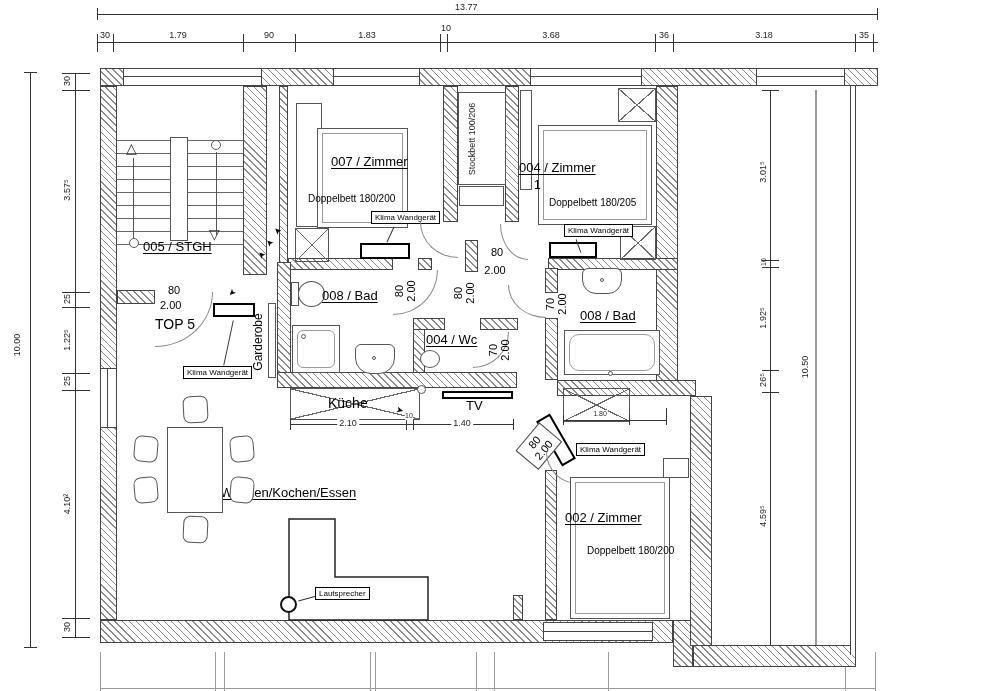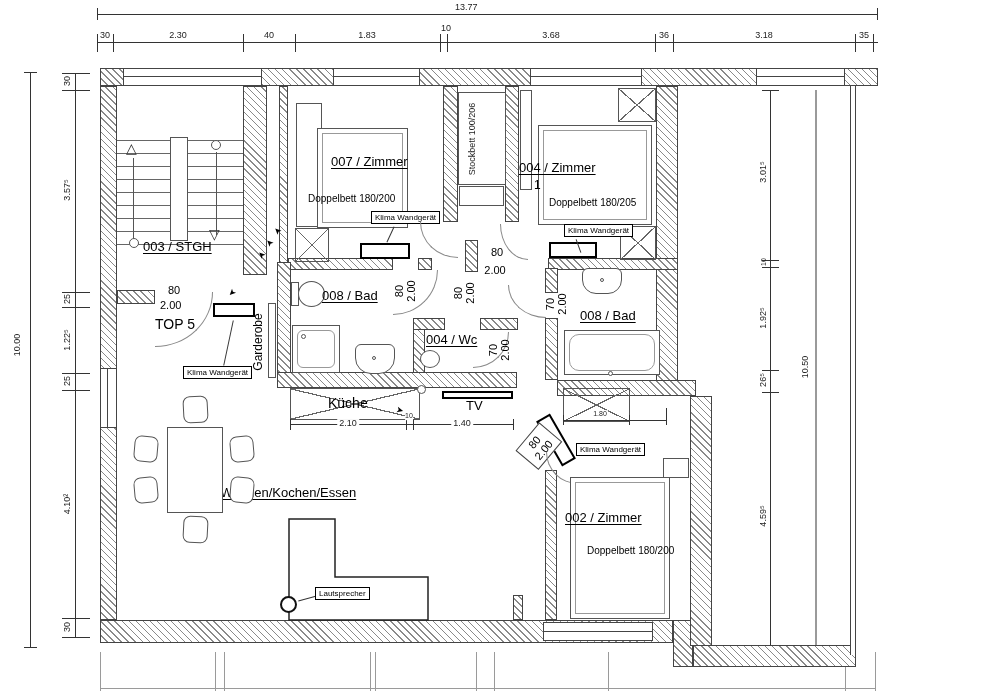--- a/index.html
+++ b/index.html
@@ -62,22 +62,22 @@
   <div class="abs tick-v" style="left:113px;top:34px;height:18px;"></div>
   <div class="abs tick-v" style="left:243px;top:34px;height:18px;"></div>
   <div class="abs tick-v" style="left:295px;top:34px;height:18px;"></div>
   <div class="abs tick-v" style="left:440px;top:34px;height:18px;"></div>
   <div class="abs tick-v" style="left:447px;top:34px;height:18px;"></div>
   <div class="abs tick-v" style="left:655px;top:34px;height:18px;"></div>
   <div class="abs tick-v" style="left:673px;top:34px;height:18px;"></div>
   <div class="abs tick-v" style="left:855px;top:34px;height:18px;"></div>
   <div class="abs tick-v" style="left:873px;top:34px;height:18px;"></div>
   <div class="abs lbl dim cx" style="left:105px;top:31px;">30</div>
-  <div class="abs lbl dim cx" style="left:178px;top:31px;">2.30</div>
-  <div class="abs lbl dim cx" style="left:269px;top:31px;">40</div>
+  <div class="abs lbl dim cx" style="left:178px;top:31px;">1.79</div>
+  <div class="abs lbl dim cx" style="left:269px;top:31px;">90</div>
   <div class="abs lbl dim cx" style="left:367px;top:31px;">1.83</div>
   <div class="abs lbl dim cx" style="left:446px;top:24px;">10</div>
   <div class="abs lbl dim cx" style="left:551px;top:31px;">3.68</div>
   <div class="abs lbl dim cx" style="left:664px;top:31px;text-align:right;">36</div>
   <div class="abs lbl dim cx" style="left:764px;top:31px;">3.18</div>
   <div class="abs lbl dim cx" style="left:864px;top:31px;">35</div>
 
   <div class="abs dim-v" style="left:30px;top:72px;height:576px;"></div>
   <div class="abs tick-h" style="left:24px;top:72px;width:13px;"></div>
   <div class="abs tick-h" style="left:24px;top:647px;width:13px;"></div>
@@ -166,21 +166,21 @@
   <div class="abs wall" style="left:117px;top:290px;width:38px;height:14px;"></div>
 
   <div class="abs stairs" style="left:117px;top:140px;width:126px;height:113px;"></div>
   <div class="abs furn" style="left:170px;top:137px;width:18px;height:104px;"></div>
   <div class="abs vline" style="left:133px;top:158px;height:85px;"></div>
   <div class="abs lbl glyph" style="left:126px;top:141px;">△</div>
   <div class="abs circle" style="left:129px;top:238px;width:10px;height:10px;"></div>
   <div class="abs circle" style="left:211px;top:140px;width:10px;height:10px;"></div>
   <div class="abs vline" style="left:216px;top:152px;height:83px;"></div>
   <div class="abs lbl glyph" style="left:209px;top:227px;">▽</div>
-  <div class="abs lbl room" style="left:143px;top:240px;">003 / STGH</div>
+  <div class="abs lbl room" style="left:143px;top:240px;">005 / STGH</div>
   <div class="abs lbl arrow" style="left:258px;top:250px;transform:rotate(-135deg);">➤</div>
   <div class="abs lbl arrow" style="left:266px;top:238px;transform:rotate(-135deg);">➤</div>
   <div class="abs lbl arrow" style="left:274px;top:226px;transform:rotate(-135deg);">➤</div>
   <div class="abs lbl arrow" style="left:228px;top:288px;transform:rotate(135deg);">➤</div>
 
   <div class="abs arc arc-br" style="left:155px;top:292px;width:58px;height:55px;"></div>
   <div class="abs bold" style="left:213px;top:303px;width:42px;height:14px;"></div>
   <div class="abs lbl doorlbl" style="left:168px;top:284px;">80</div>
   <div class="abs lbl doorlbl" style="left:160px;top:299px;">2.00</div>
   <div class="abs lbl big" style="left:155px;top:317px;">TOP 5</div>

